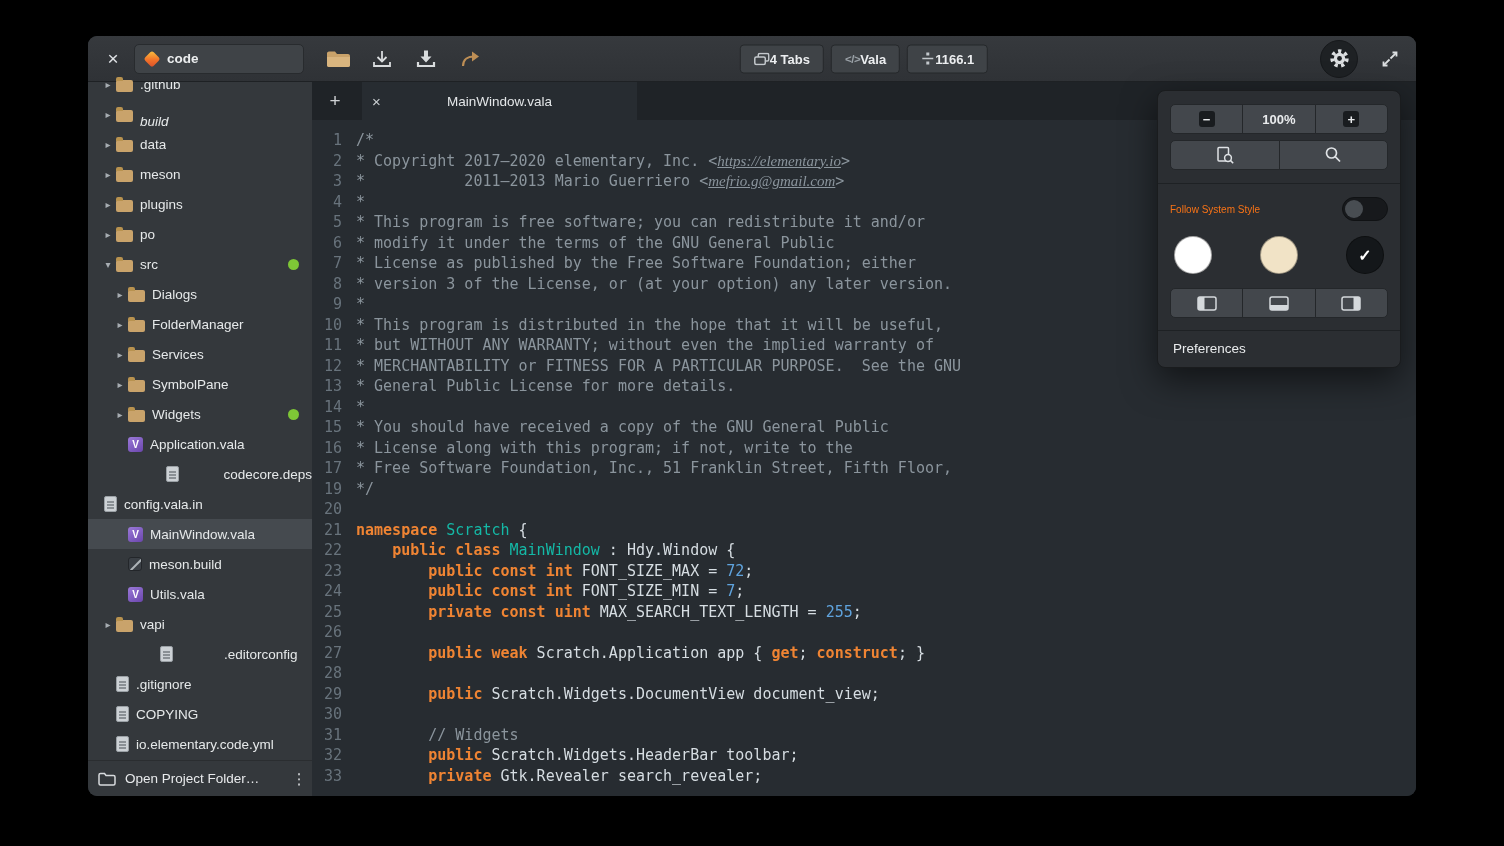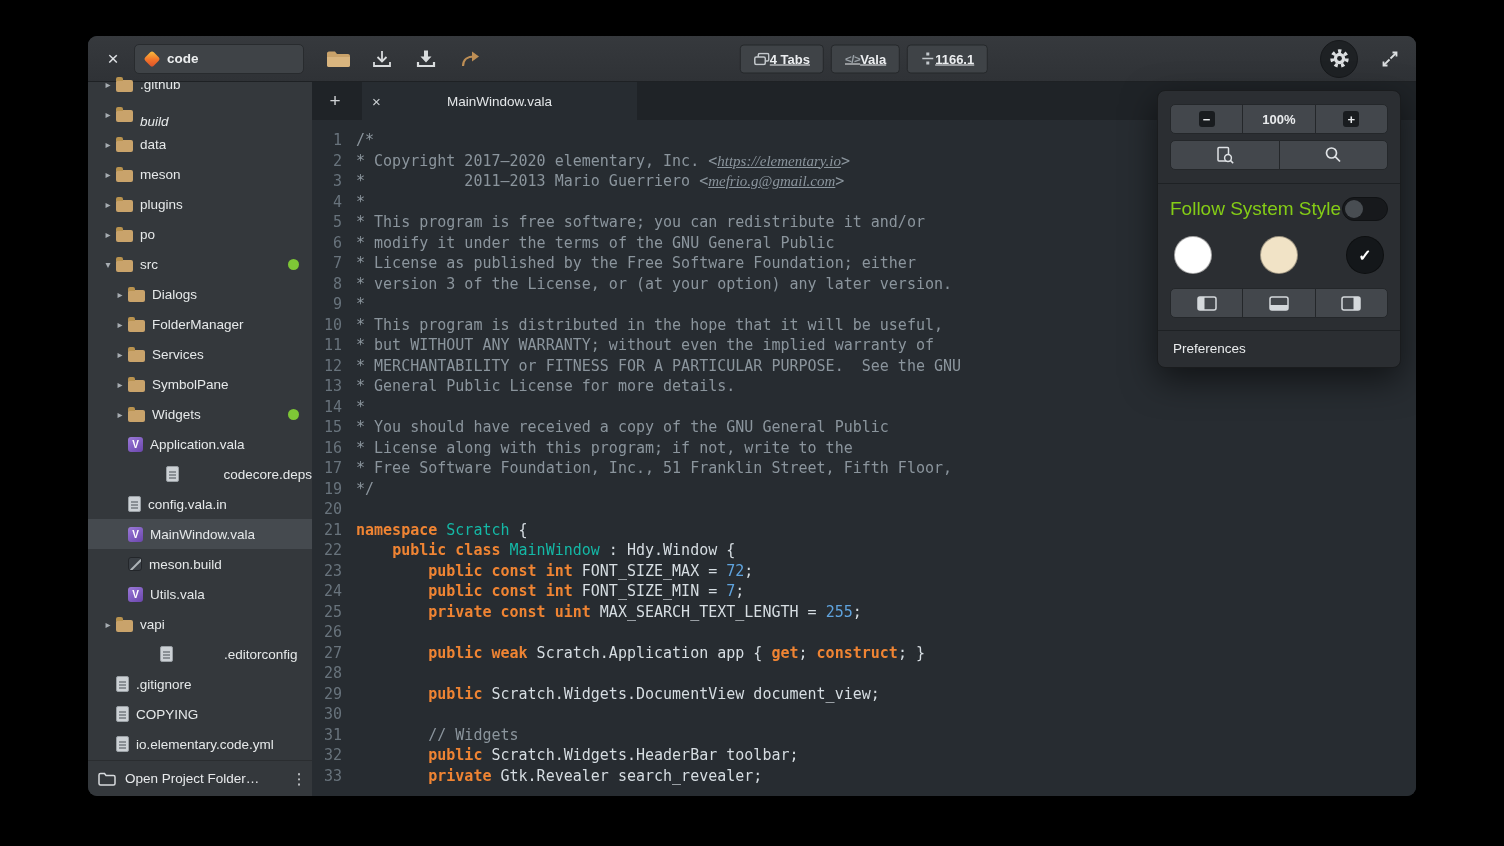--- a/index.html
+++ b/index.html
@@ -21,21 +21,21 @@
                  color:#eceeef; font-size:13.5px; font-weight:bold; cursor:pointer; }
   .diamond { width:12px; height:12px; flex:none; transform:rotate(45deg); border-radius:2.5px;
              background:linear-gradient(135deg,#f9c440,#f37329 55%,#d94f2b); }
   .tool-group { display:flex; align-items:center; gap:12px; margin-left:18px; }
   .icon-btn { width:32px; height:32px; background:none; border:none; display:flex;
               align-items:center; justify-content:center; cursor:pointer; }
   .hb-center { position:absolute; left:776px; top:50%; transform:translate(-50%,-50%);
                display:flex; gap:7px; }
   .hb-btn { height:29px; display:flex; align-items:center; gap:0; padding:0 13px;
             background:#3f4347; border:1px solid #25282b; border-radius:4px;
-            color:#eceef0; font-size:13px; font-weight:bold; cursor:pointer;text-decoration:underline; }
+            color:#eceef0; font-size:13px; font-weight:bold; cursor:pointer; }
   .lang-glyph { color:#9aa1a7; font-size:11.5px; font-weight:bold; letter-spacing:-.5px; }
   .hb-right { position:absolute; right:10px; top:50%; transform:translateY(-50%);
               display:flex; align-items:center; gap:16px; }
   .gear-btn { width:38px; height:38px; border-radius:50%; background:#1e2124;
               border:1px solid #17191c; display:flex; align-items:center; justify-content:center; cursor:pointer; }
 
   
   .content { flex:1; display:flex; min-height:0; }
   .sidebar { width:224px; flex:none; background:#34383c; display:flex; flex-direction:column; }
   .tree { flex:1; overflow:hidden; margin-top:-13px; }
@@ -98,21 +98,21 @@
                        margin-left:-1px; display:flex; align-items:center; justify-content:center;
                        color:#e9ebed; font-size:13px; font-weight:bold; cursor:pointer;
                        font-family:"Liberation Sans",sans-serif; }
   .linked-row button:first-child { margin-left:0; border-radius:5px 0 0 5px; }
   .linked-row button:last-child { border-radius:0 5px 5px 0; }
   .chip { display:inline-flex; width:16px; height:16px; background:#191c1f; border-radius:3px;
           align-items:center; justify-content:center; color:#e8eaec; font-size:13px; line-height:1; }
   .find-row { margin-top:6px; }
   .pop-sep { margin:13px -12px 0; border-top:1px solid #1e2124; }
   .follow-row { margin-top:13px; display:flex; align-items:center; justify-content:space-between;
-                color:#84cc16; font-size:19px; }
+                color:#f97316; font-size:10px; }
   .switch { position:relative; width:46px; height:24px; border-radius:12px; background:#17191c;
             border:1px solid #101214; cursor:pointer; flex:none; display:inline-block; }
   .knob { position:absolute; left:2px; top:2px; width:18px; height:18px; border-radius:50%;
           background:#484d52; }
   .styles-row { margin:15px 4px 14px; display:flex; justify-content:space-between; align-items:center; }
   .style-circle { width:38px; height:38px; border-radius:50%; border:1px solid rgba(0,0,0,.35);
                   cursor:pointer; display:flex; align-items:center; justify-content:center; }
   .style-circle.light { background:#ffffff; }
   .style-circle.sepia { background:#f1e3c6; }
   .style-circle.dark  { background:#14171a; }
@@ -291,21 +291,21 @@
             <div class="tree-row" style="padding-left: 24px;">
               <span class="disc"></span>
               <span class="tree-ico vala">V</span>
               <span class="tree-label">Application.vala</span>
             </div>
             <div class="tree-row" style="padding-left: 24px; justify-content: space-between;">
               <span class="disc"></span>
               <span class="tree-ico file"></span>
               <span class="tree-label">codecore.deps</span>
             </div>
-            <div class="tree-row" style="padding-left: 24px;">
+            <div class="tree-row" style="">
               <span class="disc"></span>
               <span class="tree-ico file"></span>
               <span class="tree-label">config.vala.in</span>
             </div>
             <div class="tree-row selected" style="padding-left: 24px;">
               <span class="disc"></span>
               <span class="tree-ico vala">V</span>
               <span class="tree-label">MainWindow.vala</span>
             </div>
             <div class="tree-row" style="padding-left: 24px;">

